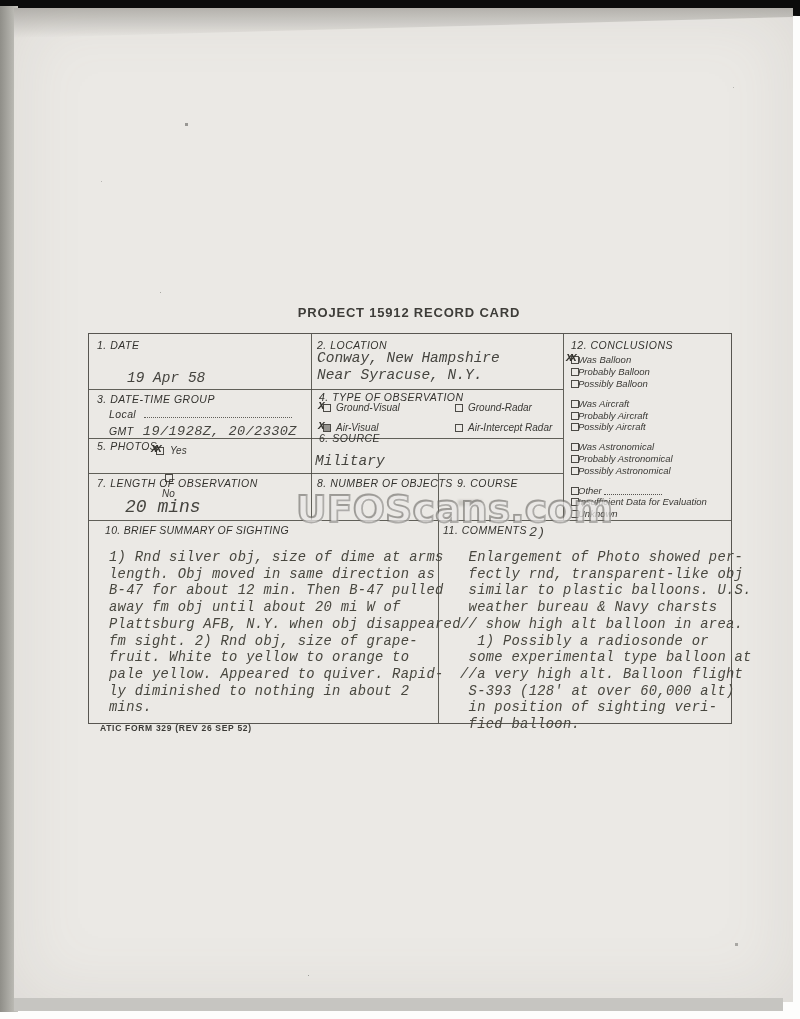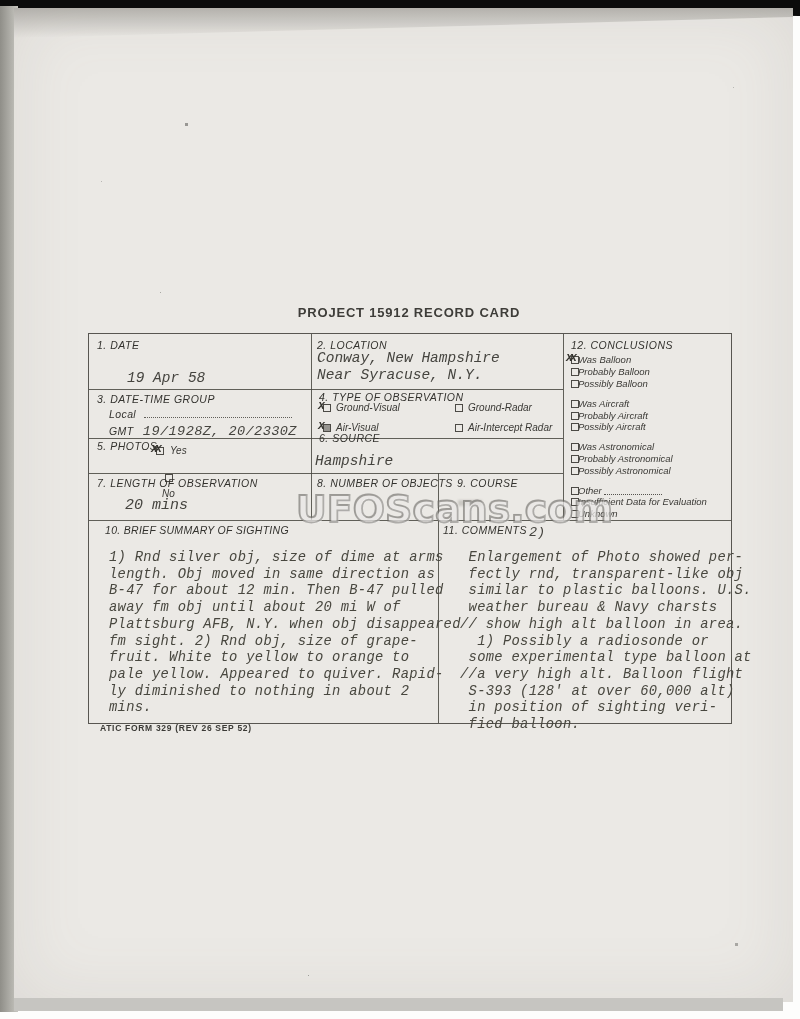--- a/index.html
+++ b/index.html
@@ -232,24 +232,24 @@
     <span>Yes</span>
   </div>
   <div class="photo-row" style="left:73px;top:140px;flex-direction:column;">
     <span class="cbwrap">
       <span class="cb"></span>
     </span>
     <span>No</span>
   </div>
 
   <div class="plabel" style="left:230px;top:98px;">6. SOURCE</div>
-  <div class="typed" style="left:226px;top:119px;font-size:14.5px;">Hampshire</div>
+  <div class="typed" style="left:226px;top:119px;font-size:14.5px;">Military</div>
 
   <div class="plabel" style="left:8px;top:143px;">7. LENGTH OF OBSERVATION</div>
-  <div class="typed" style="left:36px;top:163px;font-size:15px;">20 mins</div>
+  <div class="typed" style="left:36px;top:163px;font-size:18px;">20 mins</div>
   <div class="plabel" style="left:228px;top:143px;">8. NUMBER OF OBJECTS</div>
   <div class="typed" style="left:240px;top:163px;font-size:14px;"></div>
   <div class="plabel" style="left:354px;top:143px;padding-left:14px;">9. COURSE</div>
   <div class="typed" style="left:366px;top:163px;font-size:14px;"></div>
 
   <div class="plabel" style="left:8px;top:190px;letter-spacing:0.3px;margin-left:8px;">10. BRIEF SUMMARY OF SIGHTING</div>
   <div class="plabel" style="left:354px;top:190px;">11. COMMENTS</div>
   <div class="typed" style="left:440px;top:191px;font-size:13.5px;">2)</div>
 
   <pre id="summary-pre" class="typed-pre" style="left:4px;top:200px;">1) Rnd silver obj, size of dime at arms

